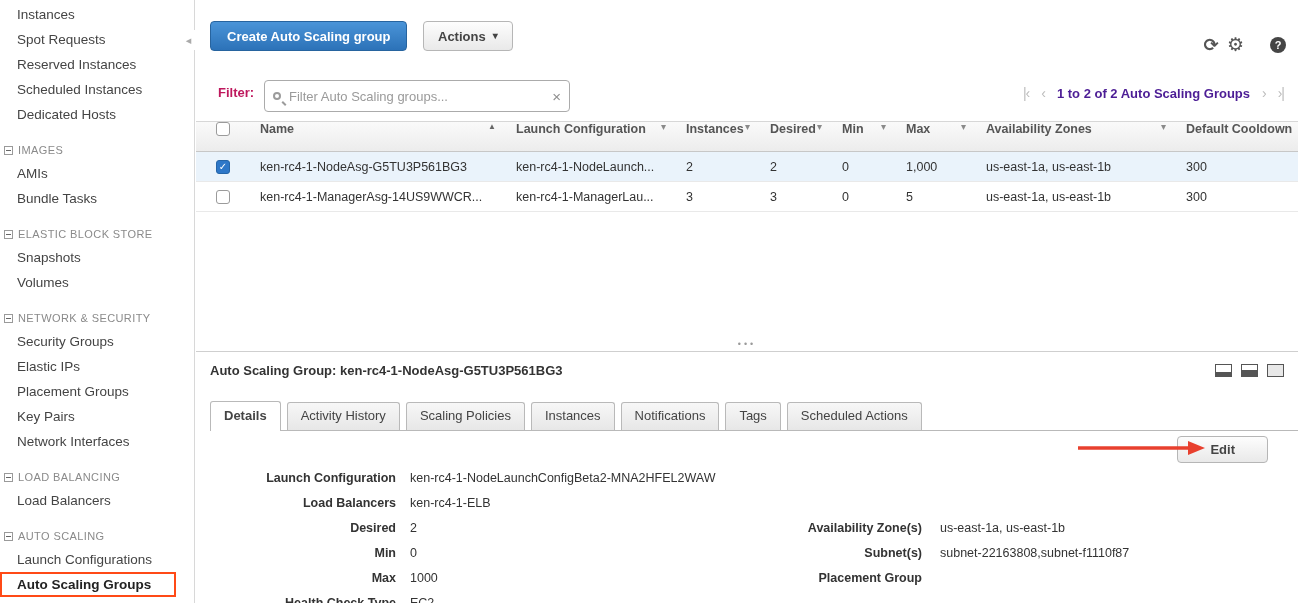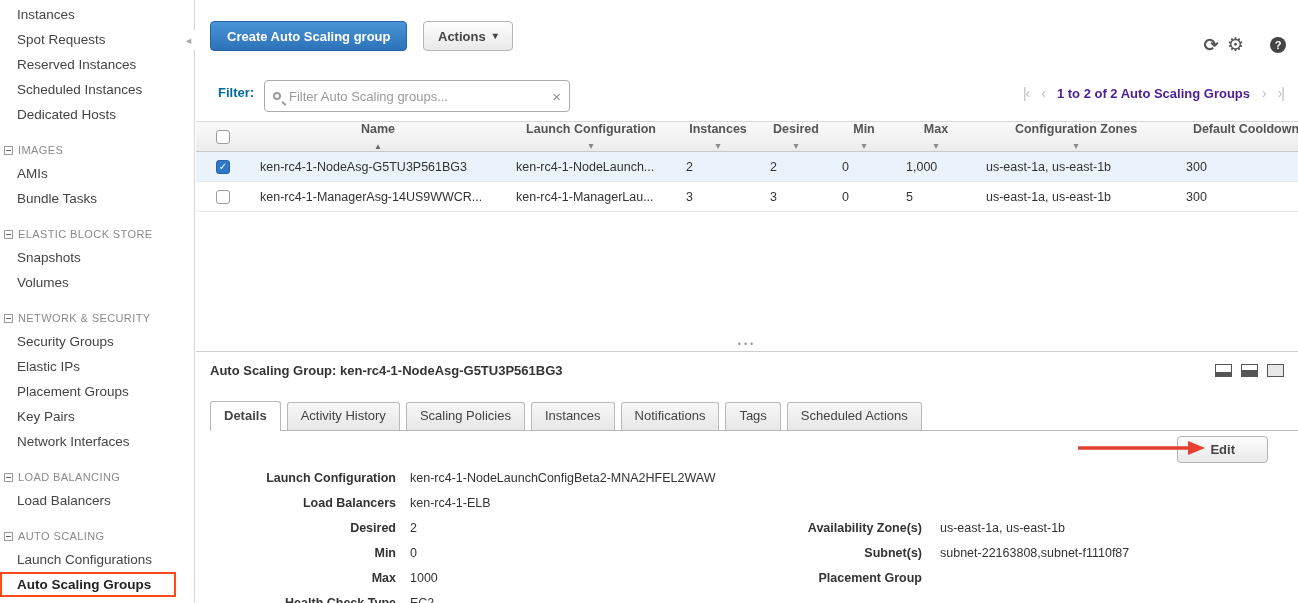--- a/index.html
+++ b/index.html
@@ -33,41 +33,41 @@
   .caret{font-size:10px;color:inherit;line-height:1;}
 
   .top-icons{position:absolute;top:33px;right:12px;display:flex;align-items:center;gap:0;}
   .icon-btn{color:#555;cursor:pointer;text-align:center;}
   .refresh{font-size:18px;font-weight:bold;margin-right:8px;}
   .gear{font-size:19px;margin-right:26px;}
   .help-circle{width:16px;height:16px;border-radius:50%;background:#454545;color:#fff;
     font-size:11px;font-weight:bold;line-height:16px;}
 
   
-  .filter-label{position:absolute;left:22px;top:85px;font-size:13px;font-weight:bold;color:#0369a1;}
+  .filter-label{position:absolute;left:22px;top:85px;font-size:13px;font-weight:bold;color:#be185d;}
   .search-box{position:absolute;left:68px;top:80px;width:306px;height:27px;border:1px solid #ababab;
     border-radius:4px;background:#fff;display:flex;align-items:center;padding:15px 8px;gap:6px;}
   .search-glyph{width:8px;height:8px;border:2px solid #9b9b9b;border-radius:50%;position:relative;flex:0 0 auto;}
   .search-glyph::after{content:"";position:absolute;width:2px;height:5px;background:#9b9b9b;
     transform:rotate(-45deg);left:8px;top:7px;}
   .search-box input{flex:1;border:none;outline:none;font-size:13px;color:#333;background:transparent;
     font-family:"Liberation Sans","DejaVu Sans",sans-serif;}
   .search-box input::placeholder{color:#9a9a9a;}
   .clear-x{color:#8f8f8f;font-size:15px;cursor:pointer;line-height:1;}
 
   .pagination{position:absolute;top:85px;right:14px;display:flex;align-items:center;gap:12px;
     font-size:13px;}
   .pg-ctl{color:#bcbcbc;font-size:14px;cursor:default;letter-spacing:-1px;}
   .pg-text{font-weight:bold;color:#4c1d95;}
 
   
   .thead{position:absolute;left:0;top:121px;width:1120px;height:31px;display:flex;
     background:linear-gradient(#fafafa,#ececec);border-top:1px solid #d7d7d7;border-bottom:1px solid #c7c7c7;}
-  .th{display:flex;align-items:center;justify-content:space-between;padding:0 10px;font-size:12.5px;
-    font-weight:bold;color:#555;white-space:nowrap;overflow:hidden;cursor:pointer;flex-direction:column;}
+  .th{display:flex;align-items:flex-start;justify-content:space-between;padding:0 10px;font-size:12.5px;
+    font-weight:bold;color:#555;white-space:nowrap;overflow:hidden;cursor:pointer;}
   .th .caret{color:#8a8a8a;}
   .sort-asc{font-size:8px;color:#666;}
   .trow{position:absolute;left:0;width:1120px;height:30px;display:flex;border-bottom:1px solid #e9e9e9;
     background:#fff;cursor:pointer;}
   .trow.selected{background:#eaf3fb;}
   .td{display:flex;align-items:center;padding:0 10px;font-size:12.5px;color:#333;white-space:nowrap;
     overflow:hidden;}
   .c-check{width:54px;justify-content:center;padding:0;}
   .c-name{width:256px;}
   .c-launch{width:170px;}
@@ -217,21 +217,21 @@
     </div>
     <div class="th c-min">
       <span>Min</span>
       <span class="caret">▾</span>
     </div>
     <div class="th c-max">
       <span>Max</span>
       <span class="caret">▾</span>
     </div>
     <div class="th c-az">
-      <span>Configuration Zones</span>
+      <span>Availability Zones</span>
       <span class="caret">▾</span>
     </div>
     <div class="th c-cd">
       <span>Default Cooldown</span>
     </div>
   </div>
 
   <div class="trow selected" style="top:152px;">
     <div class="td c-check">
       <span class="checkbox checked">

